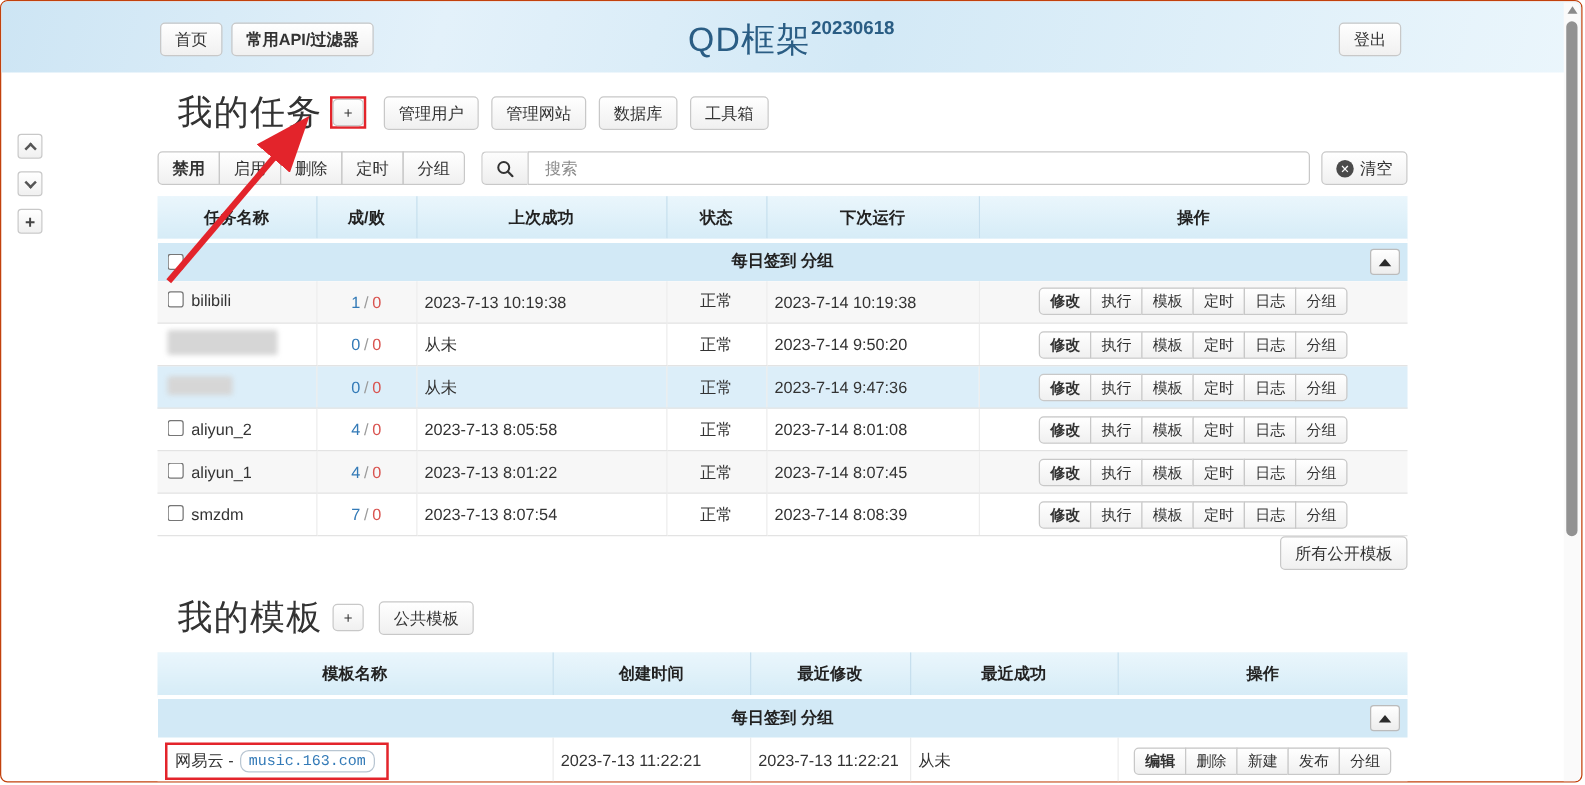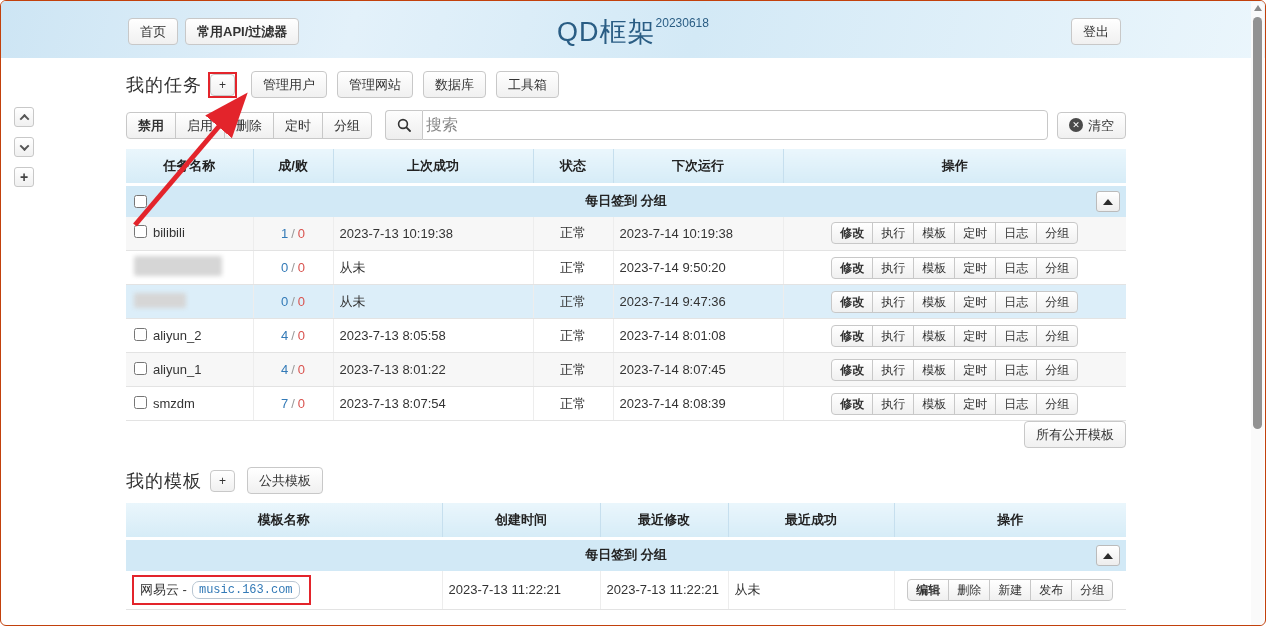--- a/index.html
+++ b/index.html
@@ -10,21 +10,21 @@
 
   
   .topbar { position:relative; height:57px;
     background:linear-gradient(105deg,#cde5f4 0%,#e3f1fa 28%,#d3e9f6 55%,#ebf6fc 100%); }
   .topbar .btn { position:absolute; top:17px; }
   .tb-home { left:127px; }
   .tb-api  { left:184px;font-weight:bold; }
   .tb-logout { left:auto; right:144px; }
   .brand { position:absolute; left:0; right:0; top:13px; text-align:center;
     font-size:27px; color:#2a5d84; letter-spacing:1px; }
-  .brand sup { font-size:12px; vertical-align:14px; letter-spacing:0; }
+  .brand sup { font-size:15px; vertical-align:14px; letter-spacing:0;font-weight:bold; }
 
   
   .btn { display:inline-block; background:linear-gradient(#ffffff,#f0f0f0);
     border:1px solid #c8c8c8; border-radius:4px; color:#333; font-size:13px;
     padding:5px 11px; line-height:15px; text-align:center; cursor:pointer; white-space:nowrap;
     font-family:inherit; }
   .btn-sm { padding:3px 8px; font-size:12px; line-height:14px; }
   .bgroup { display:inline-flex; }
   .bgroup .btn { border-radius:0; margin-left:-1px; }
   .bgroup .btn:first-child { border-radius:4px 0 0 4px; margin-left:0;font-weight:bold; }
@@ -37,33 +37,33 @@
     justify-content:center; border-radius:3px; }
   .chev { display:block; width:7px; height:7px; border-left:2px solid #555;
     border-top:2px solid #555; }
   .chev.up { transform:rotate(45deg) translate(1px,1px); }
   .chev.down { transform:rotate(225deg) translate(1px,1px); }
   .plus-glyph { font-size:14px; font-weight:bold; color:#444; line-height:1; }
 
   
   .content { position:absolute; left:125px; top:57px; width:1000px; }
   .sec-head { display:flex; align-items:center; margin-top:13px; }
-  .sec-title { font-size:18px; color:#333; font-weight:500; letter-spacing:1px; }
+  .sec-title { font-size:28px; color:#333; font-weight:500; letter-spacing:1px;margin-left:16px; }
   .red-outline { display:inline-block; border:2px solid #e3242b; margin-left:6px; }
   .nav-btns { display:inline-flex; gap:10px; margin-left:14px; }
   .tpl-pub { margin-left:12px; }
 
   
   .toolbar { display:flex; align-items:center; margin-top:12px; }
   .search-group { display:flex; flex:1; margin-left:13px; }
   .addon { width:37px; background:linear-gradient(#fdfdfd,#eeeeee); border:1px solid #c8c8c8;
     border-right:none; border-radius:4px 0 0 4px; display:flex; align-items:center;
     justify-content:center; }
   .search-input { flex:1; border:1px solid #c8c8c8; border-radius:0 4px 4px 0;
-    font-size:16px; padding:5px 3px; color:#333; outline:none; font-family:inherit; }
+    font-size:13px; padding:5px 13px; color:#333; outline:none; font-family:inherit; }
   .search-input::placeholder { color:#8a8a8a; }
   .clear-btn { margin-left:9px; display:inline-flex; align-items:center; gap:5px; }
   .xcircle { display:inline-block; width:14px; height:14px; border-radius:50%;
     background:#4a4a4a; color:#fff; font-size:9px; line-height:14px; text-align:center; }
 
   
   table { width:1000px; border-collapse:collapse; margin-top:9px; font-size:13px; }
   thead th { background:linear-gradient(#eaf6fc,#d6ecf7); font-weight:bold; color:#222;
     padding:8px 6px; border-left:1px solid #c6dfee; }
   thead th:first-child { border-left:none; }

